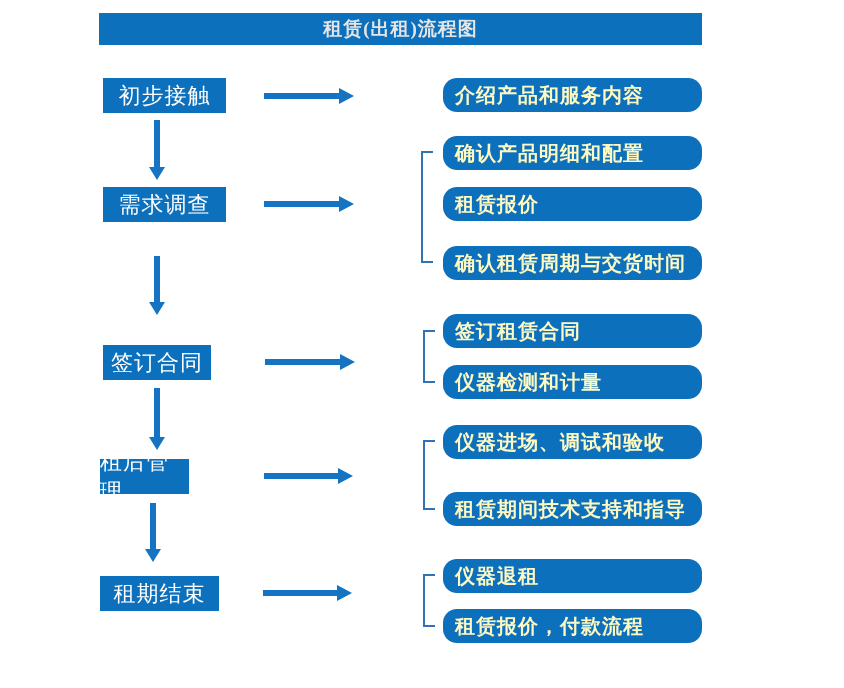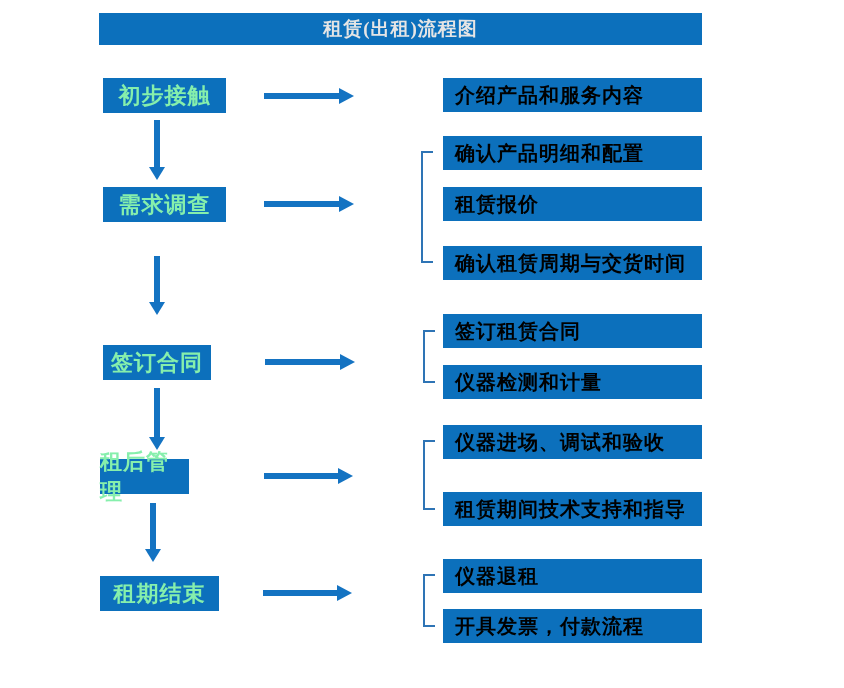--- a/index.html
+++ b/index.html
@@ -22,41 +22,42 @@
     font-size: 19px;
     letter-spacing: 1px;
     display: flex;
     align-items: center;
     justify-content: center;
   }
   .step-box {
     position: absolute;
     height: 35px;
     background: #0C70BC;
-    color: #86efac;
-    font-weight: bold;
+    color: #ffffff;
+    font-weight: normal;
     font-size: 22px;
     letter-spacing: 1px;
     display: flex;
     align-items: center;
     justify-content: center;
   }
   .detail-box {
     position: absolute;
     left: 443px;
     width: 259px;
     height: 34px;
     background: #0C70BC;
-    color: #000000;
+    color: #fef9c3;
     font-weight: bold;
     font-size: 20px;
     letter-spacing: 1px;
     display: flex;
     align-items: center;
     padding-left: 12px;
+    border-radius: 14px;
   }
   .harrow { position: absolute; height: 16px; }
   .harrow .shaft {
     position: absolute;
     left: 0; top: 5px;
     right: 13px; height: 6px;
     background: #1473C2;
   }
   .harrow .head {
     position: absolute;
@@ -108,21 +109,21 @@
   <div class="detail-box" style="top:187px;">租赁报价</div>
   <div class="detail-box" style="top:246px;">确认租赁周期与交货时间</div>
 
   <div class="detail-box" style="top:314px;">签订租赁合同</div>
   <div class="detail-box" style="top:365px;">仪器检测和计量</div>
 
   <div class="detail-box" style="top:425px;">仪器进场、调试和验收</div>
   <div class="detail-box" style="top:492px;">租赁期间技术支持和指导</div>
 
   <div class="detail-box" style="top:559px;">仪器退租</div>
-  <div class="detail-box" style="top:609px;">开具发票，付款流程</div>
+  <div class="detail-box" style="top:609px;">租赁报价，付款流程</div>
 
   <div class="harrow" style="left:264px; top:88px;  width:90px;">
     <div class="shaft"></div>
     <div class="head"></div>
   </div>
   <div class="harrow" style="left:264px; top:196px; width:90px;">
     <div class="shaft"></div>
     <div class="head"></div>
   </div>
   <div class="harrow" style="left:265px; top:354px; width:90px;">

